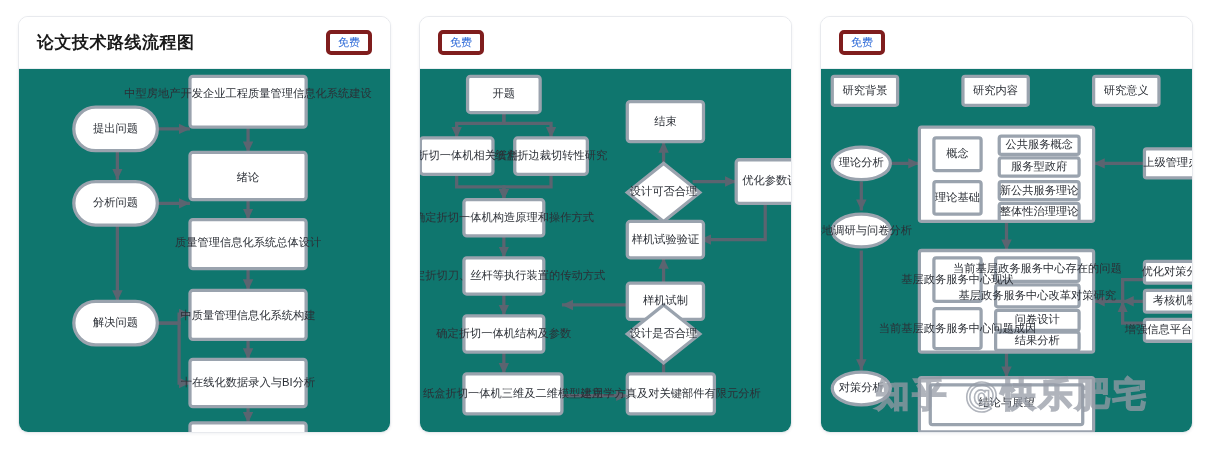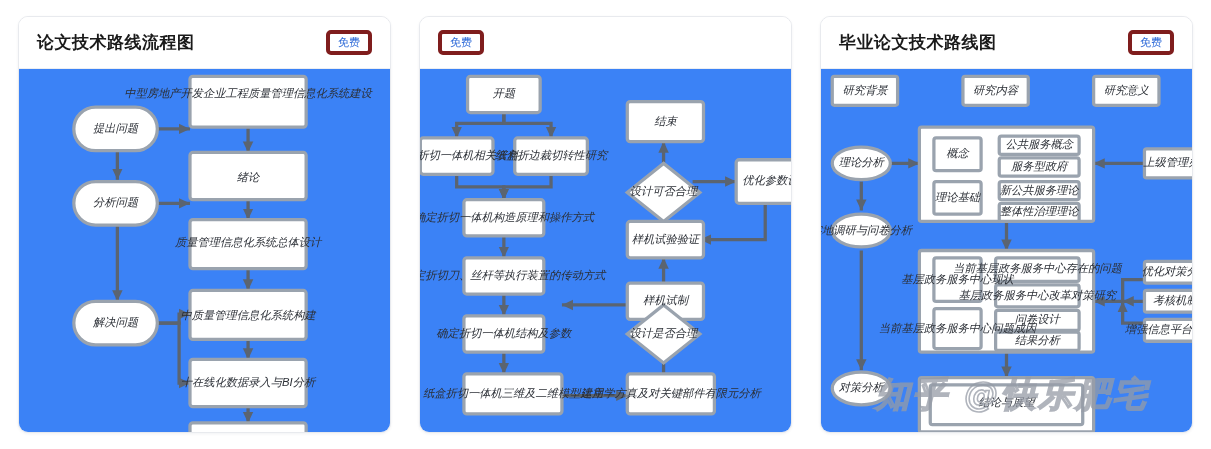--- a/index.html
+++ b/index.html
@@ -32,21 +32,21 @@
   .card-title{
     font-size:17px;font-weight:700;color:#1a1a1a;letter-spacing:.5px;
     white-space:nowrap;
   }
   .badge{
     font-size:11px;color:#2f6bd8;border:4px solid #7f1d1d;
     border-radius:5px;padding:3px 8px;line-height:1;background:#fff;
     white-space:nowrap;
   }
   .card-body{
-    flex:1 1 auto;background:#3b82f6;position:relative;overflow:hidden;font-style:italic;
+    flex:1 1 auto;background:#0f766e;position:relative;overflow:hidden;
   }
   .card-body svg{display:block;width:100%;height:100%;}
   .nd{fill:#ffffff;stroke:#9aa3ae;stroke-width:.9;}
   .ln{stroke:#5b6470;stroke-width:.9;fill:none;}
   .tx{font-family:"Liberation Sans","DejaVu Sans",sans-serif;fill:#2b2f36;text-anchor:middle;dominant-baseline:middle;}
   .t35{font-size:3.1px;}
   .wm{
     position:absolute;left:12px;right:0;bottom:14px;
     text-align:center;font-size:34px;font-weight:700;
     color:rgba(255,255,255,0);
@@ -176,21 +176,20 @@
           <text class="tx t35" x="66.5" y="64">样机试制</text>
           <text class="tx t35" x="66" y="73">设计是否合理</text>
           <text class="tx t35" x="68" y="89.5">运用学方真及对关键部件有限元分析</text>
         </g>
       </svg>
     </div>
   </div>
 
   <div class="card">
     <div class="card-head">
-      <div class="card-title">毕业论文技术路线图</div>
       <div class="badge">免费</div>
     </div>
     <div class="card-body">
       <svg viewBox="0 0 100 100" preserveAspectRatio="xMidYMid meet">
         <defs>
           <marker id="ah3" markerWidth="4" markerHeight="4" refX="3.4" refY="2" orient="auto">
             <path d="M0,0.4 L3.4,2 L0,3.6 z" fill="#5b6470"></path>
           </marker>
         </defs>
 

